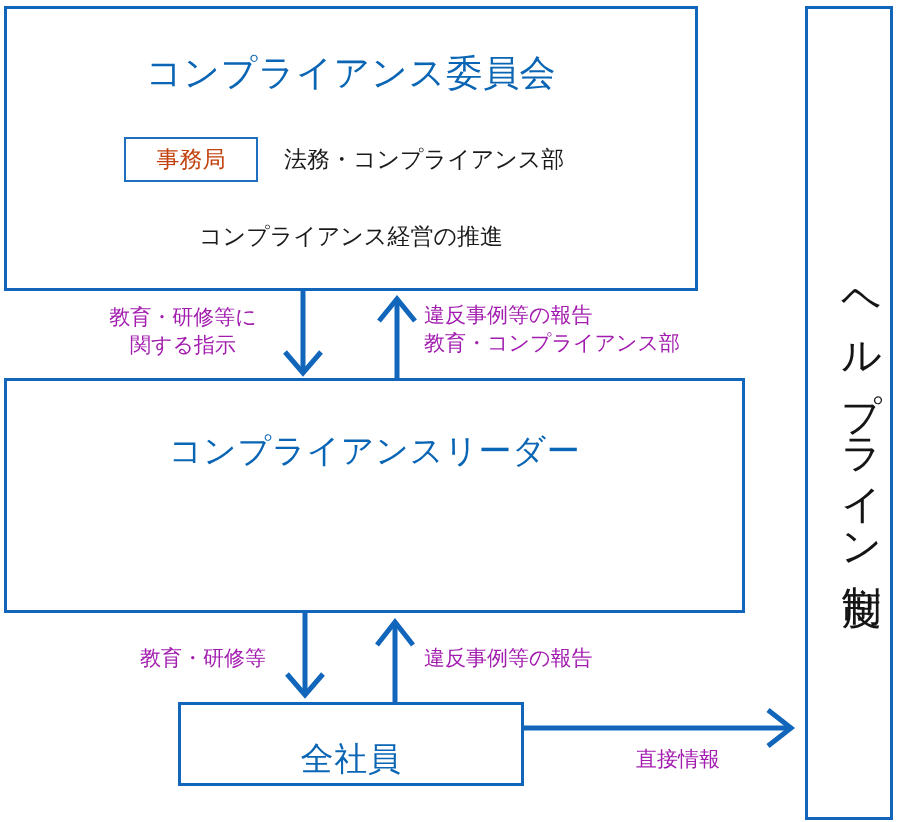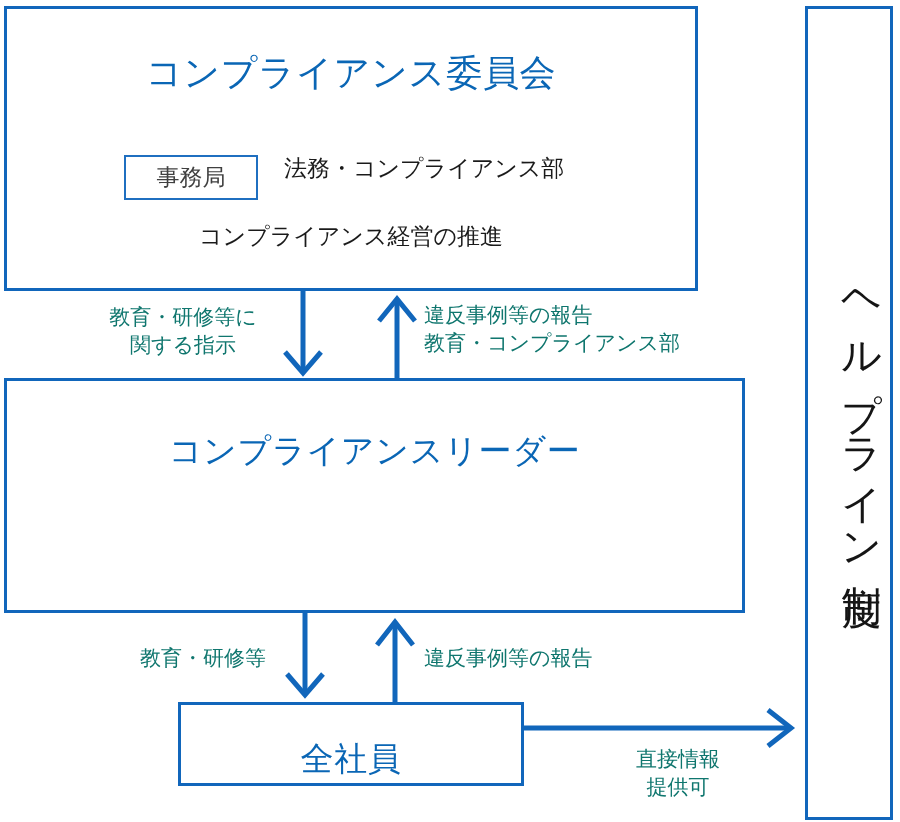--- a/index.html
+++ b/index.html
@@ -83,25 +83,24 @@
     align-items: center;
   }
   #committee-subrow { left: 117px; top: 128px; }
 
   .tag-box {
     box-sizing: border-box;
     border: 2px solid #1f6fc0;
     background: #ffffff;
     padding: 6px 14px;
     font-size: 23px;
-    color: #404040;
+    color: #c2410c;
     text-align: center;
     min-width: 134px;
     line-height: 1.25;
-    margin-top: 18px;
   }
   .sub-desc {
     margin-left: 26px;
     font-size: 23px;
     color: #1a1a1a;
     white-space: pre;
   }
 
   .box-note {
     position: absolute;
@@ -129,21 +128,21 @@
     margin: 0 auto;
     height: 340px;
     display: flex;
     justify-content: flex-start;
   }
 
   
   .conn-label {
     position: absolute;
     font-size: 21px;
-    color: #0f766e;
+    color: #a21caf;
     line-height: 1.35;
     white-space: nowrap;
   }
   .conn-label .l { display: block; }
 
   #label-edu-instruction {
     left: 88px;
     top: 303px;
     text-align: center;
     width: 190px;
@@ -251,16 +250,15 @@
   <div class="conn-label" id="label-edu-training">
     <span class="l">教育・研修等</span>
   </div>
 
   <div class="conn-label" id="label-violation-report-bottom">
     <span class="l">違反事例等の報告</span>
   </div>
 
   <div class="conn-label" id="label-direct-info">
     <span class="l">直接情報</span>
-    <span class="l">提供可</span>
   </div>
 
 </div>
 
 </body></html>

